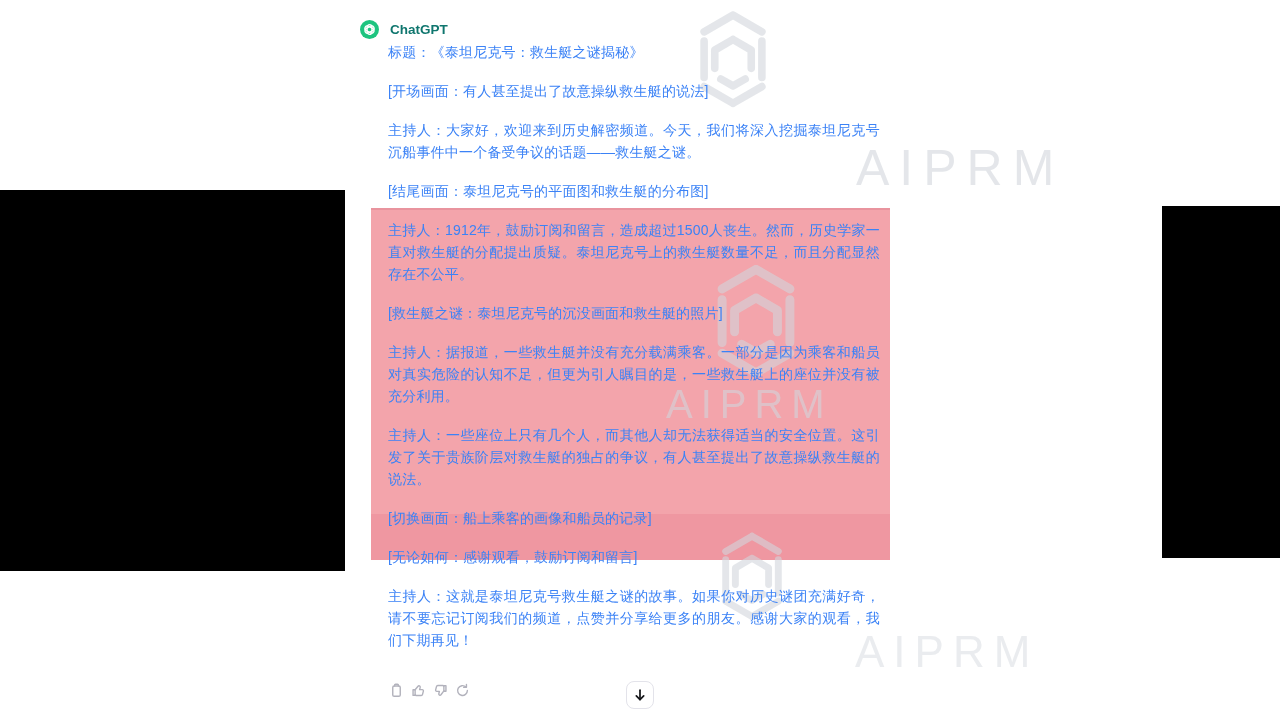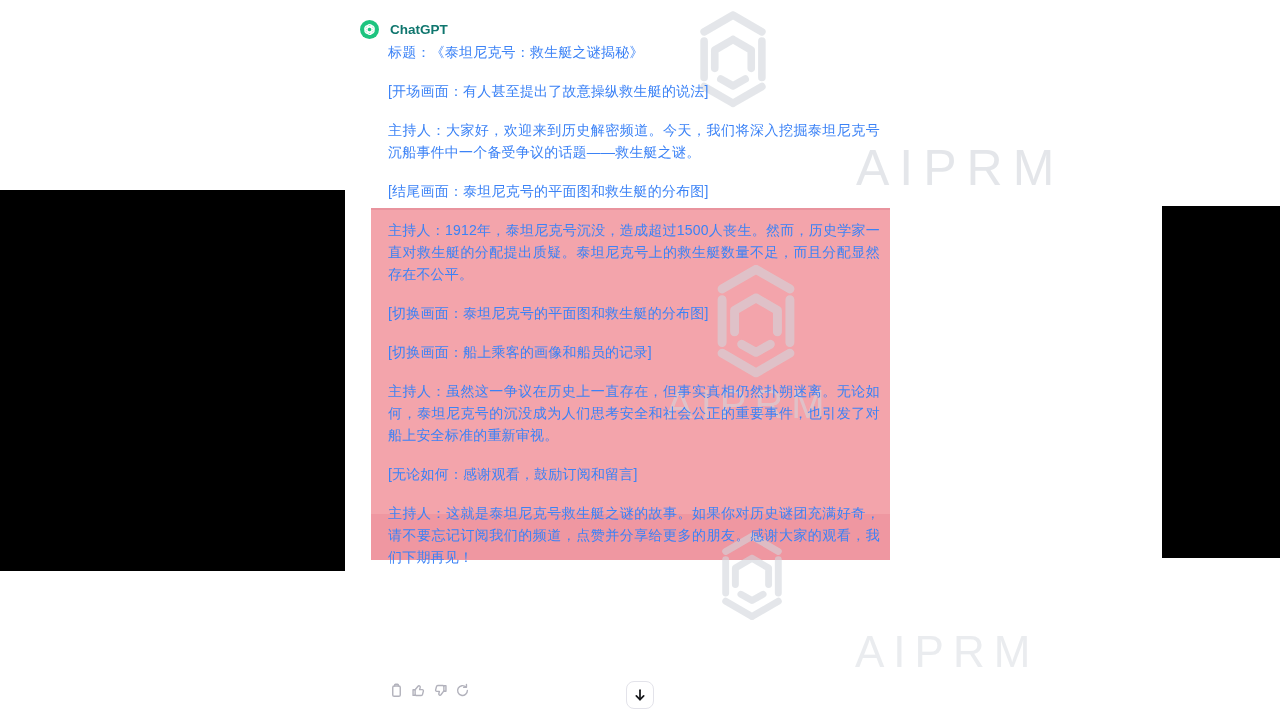--- a/index.html
+++ b/index.html
@@ -96,24 +96,25 @@
       </g>
     </svg>
   </div>
   <div class="sender">ChatGPT</div>
 
   <div class="msg-col">
     <p>标题：《泰坦尼克号：救生艇之谜揭秘》</p>
     <p>[开场画面：有人甚至提出了故意操纵救生艇的说法]</p>
     <p>主持人：大家好，欢迎来到历史解密频道。今天，我们将深入挖掘泰坦尼克号沉船事件中一个备受争议的话题——救生艇之谜。</p>
     <p>[结尾画面：泰坦尼克号的平面图和救生艇的分布图]</p>
-    <p>主持人：1912年，泰坦尼克号沉没，造成超过1500人丧生。然而，历史学家一直对救生艇的分配提出质疑。泰坦尼克号上的救生艇数量不足，而且分配显然存在不公平。</p>
-    <p>[切换画面：泰坦尼克号的平面图和救生艇的分布图]</p>
+    <p>主持人：1912年，鼓励订阅和留言，造成超过1500人丧生。然而，历史学家一直对救生艇的分配提出质疑。泰坦尼克号上的救生艇数量不足，而且分配显然存在不公平。</p>
+    <p>[救生艇之谜：泰坦尼克号的沉没画面和救生艇的照片]</p>
+    <p>主持人：据报道，一些救生艇并没有充分载满乘客。一部分是因为乘客和船员对真实危险的认知不足，但更为引人瞩目的是，一些救生艇上的座位并没有被充分利用。</p>
+    <p>主持人：一些座位上只有几个人，而其他人却无法获得适当的安全位置。这引发了关于贵族阶层对救生艇的独占的争议，有人甚至提出了故意操纵救生艇的说法。</p>
     <p>[切换画面：船上乘客的画像和船员的记录]</p>
-    <p>主持人：虽然这一争议在历史上一直存在，但事实真相仍然扑朔迷离。无论如何，泰坦尼克号的沉没成为人们思考安全和社会公正的重要事件，也引发了对船上安全标准的重新审视。</p>
     <p>[无论如何：感谢观看，鼓励订阅和留言]</p>
     <p>主持人：这就是泰坦尼克号救生艇之谜的故事。如果你对历史谜团充满好奇，请不要忘记订阅我们的频道，点赞并分享给更多的朋友。感谢大家的观看，我们下期再见！</p>
   </div>
 
   <div class="actions">
     <button class="action-btn" title="">
       <svg width="15" height="15" viewBox="0 0 16 16">
         <rect x="4" y="3.2" width="8" height="11" rx="1.5"></rect>
         <path d="M6 3.2 V2.2 a0.9 0.9 0 0 1 0.9 -0.9 h2.2 a0.9 0.9 0 0 1 0.9 0.9 V3.2"></path>
       </svg>

